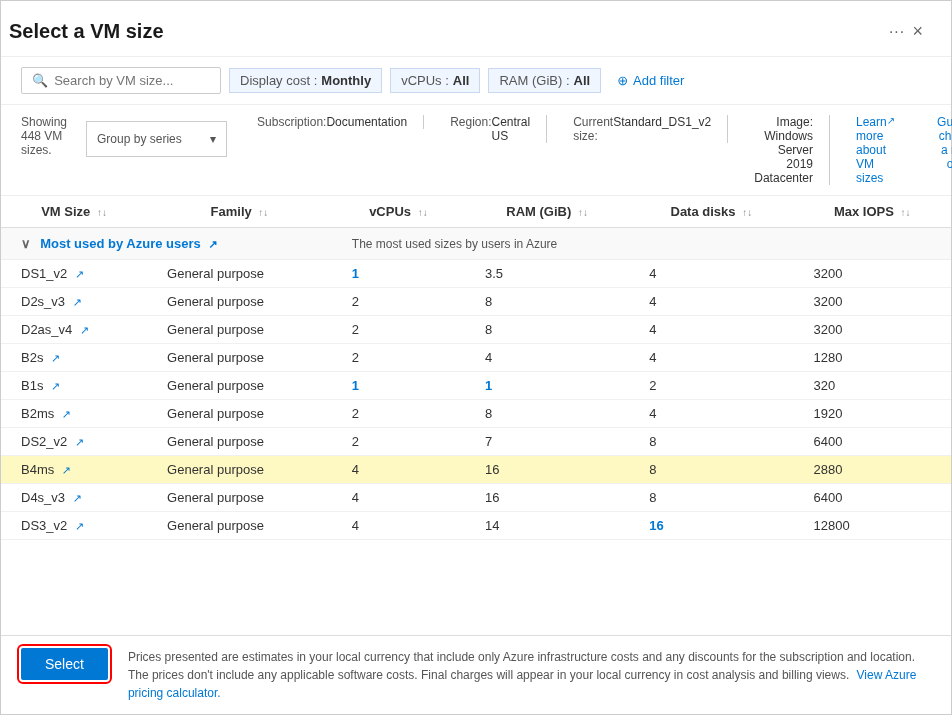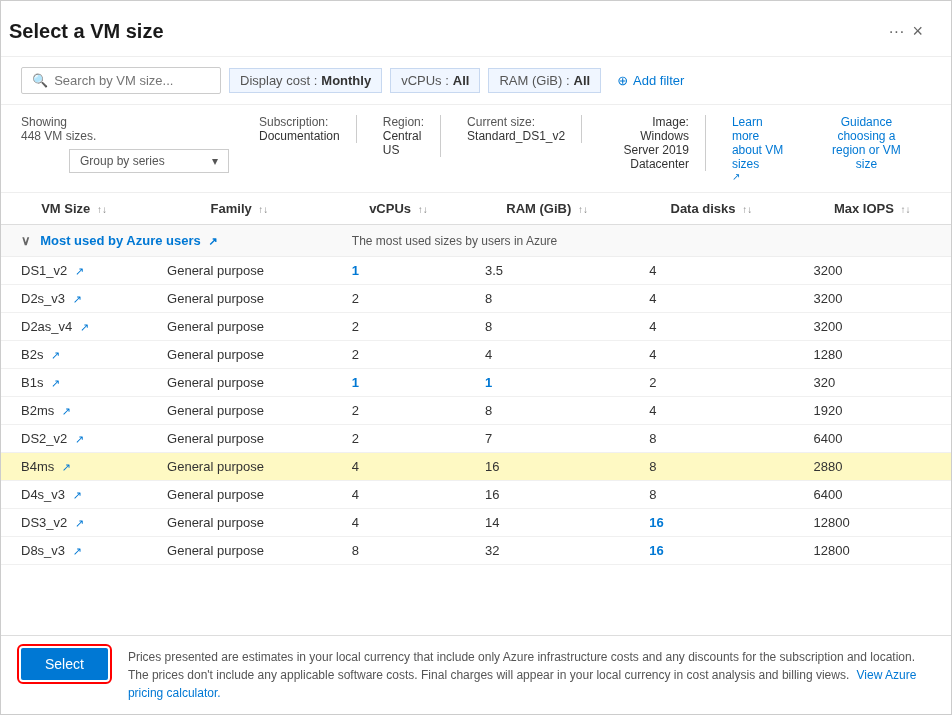--- a/index.html
+++ b/index.html
@@ -114,21 +114,21 @@
       padding: 10px 20px;
       gap: 0;
       font-size: 12px;
       color: #555;
       flex-shrink: 0;
       border-bottom: 1px solid #eee;
     }
 
     .info-section {
       display: flex;
-      flex-direction: column;
+      flex-direction: row;
       padding-right: 20px;
       margin-right: 10px;
       border-right: 1px solid #ccc;
     }
 
     .info-section:last-child { border-right: none; }
 
     .info-label { color: #555; font-size: 12px; }
     .info-value { color: #333; font-size: 12px; font-weight: 400; }
     .info-link { color: #0078d4; text-decoration: none; font-size: 12px; }
@@ -136,21 +136,20 @@
     .group-dropdown {
       display: flex;
       align-items: center;
       border: 1px solid #ccc;
       padding: 4px 10px;
       cursor: pointer;
       width: 160px;
       justify-content: space-between;
       margin-top: 6px;
       background: #fff;
-      margin-left: 48px;
     }
 
     .table-container {
       flex: 1;
       overflow-y: auto;
       overflow-x: hidden;
     }
 
     table {
       width: 100%;
@@ -444,31 +443,20 @@
     <td>
       <span class="vm-name">DS3_v2</span>
       <a href="#" class="vm-link">↗</a>
     </td>
     <td>General purpose</td>
     <td><span>4</span></td>
     <td><span>14</span></td>
     <td><span class="highlighted">16</span></td>
     <td>12800</td>
   </tr>
-          <tr class="data-row">
-    <td>
-      <span class="vm-name">D8s_v3</span>
-      <a href="#" class="vm-link">↗</a>
-    </td>
-    <td>General purpose</td>
-    <td><span>8</span></td>
-    <td><span>32</span></td>
-    <td><span class="highlighted">16</span></td>
-    <td>12800</td>
-  </tr>
         </tbody>
     </table>
   </div>
 
   <div class="footer">
     <button class="select-btn">Select</button>
     <div class="footer-note">
       <span>Prices presented are estimates in your local currency that include only Azure infrastructure costs and any discounts for the subscription and location. The prices don't include any applicable software costs. Final charges will appear in your local currency in cost analysis and billing views.</span>
       <a href="#" style="color:#0078d4; text-decoration:none; margin-left:4px;">View Azure pricing calculator.</a>
     </div>

